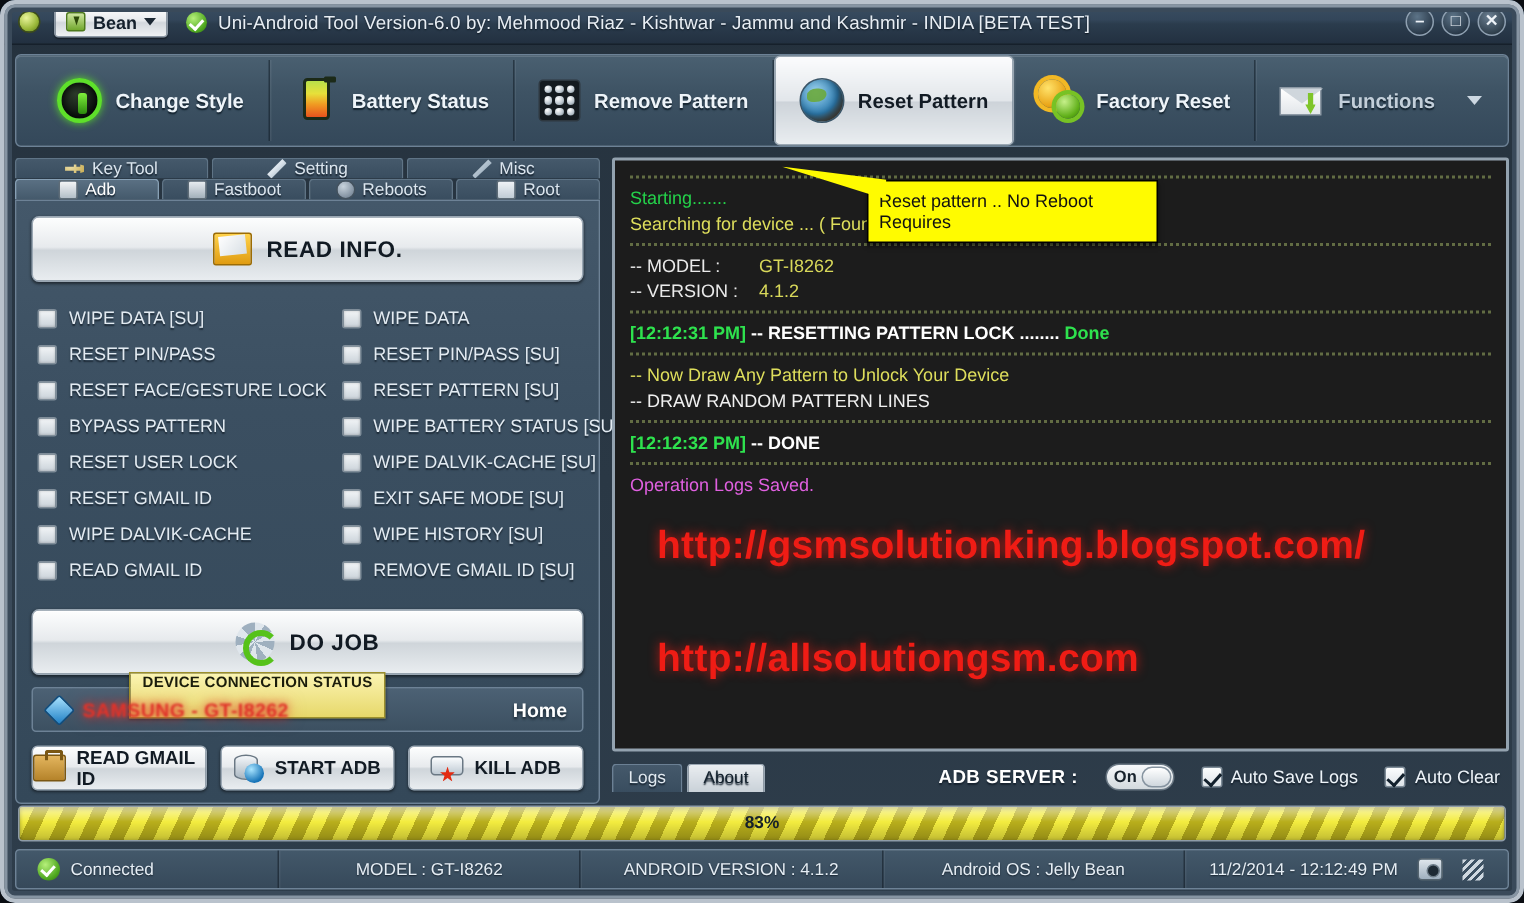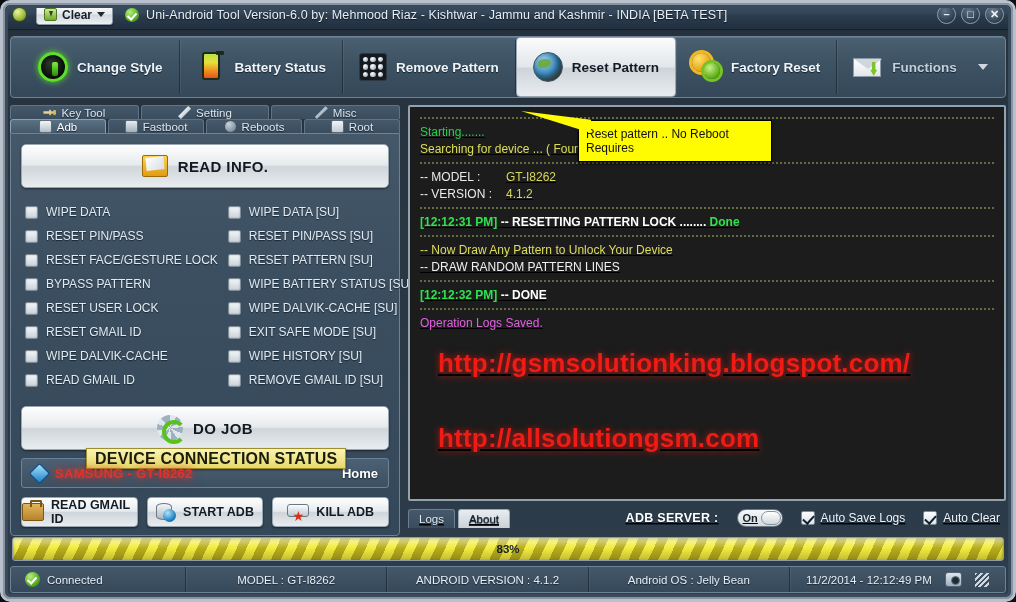--- a/index.html
+++ b/index.html
@@ -194,22 +194,22 @@
     background: linear-gradient(180deg,#4c6174 0%,#3c5061 100%);
     border:1px solid #6d8296; border-radius:3px;
     display:flex; align-items:center; padding: 0 10px;
   }
   .dev-gem{width:15px;height:15px;background:linear-gradient(135deg,#a8e2ff,#1f7fc4);transform:rotate(45deg);border:1px solid #0f4e80;margin-right:8px;flex:none;border-radius:2px;}
   .dev-name{ font-size:13px; font-weight:800; color:#e0332a; text-shadow:0 0 6px rgba(224,51,42,.95),0 0 12px rgba(224,51,42,.55); filter: blur(.55px); letter-spacing:.3px;}
   .dev-home{ margin-left:auto; font-size:13px; font-weight:800; color:#ffffff; text-shadow:0 1px 2px #132029;}
   .dcs-tip {
     position:absolute; left:64px; top:-11px;
     background: linear-gradient(180deg,#fbf4b2,#e7d86a);
-    border:1px solid #9c8f2c; padding: 1px 8px 0 8px;
-    font-size:16px; font-weight:700; color:#1b1d0b; letter-spacing:.2px;
+    border:1px solid #9c8f2c; padding: 1px 8px 17px 8px;
+    font-size:10px; font-weight:700; color:#1b1d0b; letter-spacing:.2px;
     box-shadow:0 1px 2px rgba(0,0,0,.5);
   }
 
   .btnrow { display:flex; gap:9px; margin-top:9px; }
   .sbtn {
     flex:1; height:30px; display:flex; align-items:center; justify-content:center; gap:7px;
     background: linear-gradient(180deg,#fdfefe 0%,#e7eaed 47%,#cfd5da 52%,#e9edf0 100%);
     border:1px solid #9aa7b3; border-radius:4px;
     font-size:12.5px; font-weight:800; color:#121b24;
     box-shadow:0 1px 2px rgba(0,0,0,.5), inset 0 1px 0 #fff;
@@ -217,21 +217,21 @@
   .sb-ic{width:22px;height:18px;position:relative;flex:none;}
   .si-case{background:linear-gradient(180deg,#e3b55e,#b5832a);border:1px solid #7a5713;border-radius:2px;}
   .si-case::before{content:"";position:absolute;left:7px;top:-4px;width:8px;height:5px;border:2px solid #7a5713;border-bottom:none;border-radius:2px 2px 0 0;}
   .si-db{width:20px;height:19px;}
   .si-db::before{content:"";position:absolute;left:0;top:0;width:14px;height:15px;border-radius:50%/22%;background:linear-gradient(180deg,#f4f7fa,#aab7c2);border:1px solid #6a7884;}
   .si-db::after{content:"";position:absolute;left:7px;top:6px;width:13px;height:13px;border-radius:50%;background:radial-gradient(circle at 35% 30%,#a9e5ff,#1774b8 70%);}
   .si-kill::before{content:"";position:absolute;left:0;top:1px;width:20px;height:11px;border-radius:3px;background:linear-gradient(180deg,#fbfdfe,#bfcad4);border:1px solid #6a7884;}
   .si-kill::after{content:"";position:absolute;left:6px;top:8px;width:10px;height:10px;background:#e32b12;clip-path:polygon(50% 0,62% 38%,100% 38%,70% 62%,82% 100%,50% 76%,18% 100%,30% 62%,0 38%,38% 38%);}
 
   
-  #right { flex:1; display:flex; flex-direction:column;text-decoration:underline; }
+  #right { flex:1; display:flex; flex-direction:column; }
   #console {
     position:relative; flex:1;
     background:#1c1c1c; border:2px solid #93a2af; border-radius:2px;
     padding: 6px 10px; overflow:hidden;
     font-family: "Liberation Sans", sans-serif;
   }
   .sep { height:0; border-top:2px dotted #6f7a4a; margin: 4px 0 5px 0; opacity:.85; }
   .lg { font-size:12px; line-height:17px; white-space:nowrap; }
   .lg.green{color:#24d14a;} .lg.yellow{color:#dede5c;} .lg.white{color:#f0f0f0;}
   .lg.magenta{color:#e060e0;}
@@ -311,21 +311,21 @@
 </head>
 <body>
 
 <div id="app">
   <div class="frame-outer"></div>
 
   <div id="titlebar">
     <div class="tb-orb"></div>
     <div class="menu-btn">
       <span class="menu-icon"></span>
-      <span>Clear</span>
+      <span>Bean</span>
       <span class="caret-dn"></span>
     </div>
     <div class="tb-check"></div>
     <div id="title-text">Uni-Android Tool Version-6.0 by: Mehmood Riaz - Kishtwar - Jammu and Kashmir - INDIA   [BETA TEST]</div>
     <div id="win-ctrls">
       <div class="wc">–</div>
       <div class="wc">□</div>
       <div class="wc close">✕</div>
     </div>
   </div>
@@ -414,25 +414,25 @@
 
       <div class="panel">
         <div class="big-btn">
           <span class="bb-icon bi-mail"></span>
           <span>READ INFO.</span>
         </div>
 
         <div class="checks" id="checks">
             <div class="chk">
               <span class="chkbox"></span>
+              <span>WIPE DATA [SU]</span>
+            </div>
+            <div class="chk">
+              <span class="chkbox"></span>
               <span>WIPE DATA</span>
-            </div>
-            <div class="chk">
-              <span class="chkbox"></span>
-              <span>WIPE DATA [SU]</span>
             </div>
             <div class="chk">
               <span class="chkbox"></span>
               <span>RESET PIN/PASS</span>
             </div>
             <div class="chk">
               <span class="chkbox"></span>
               <span>RESET PIN/PASS [SU]</span>
             </div>
             <div class="chk">

